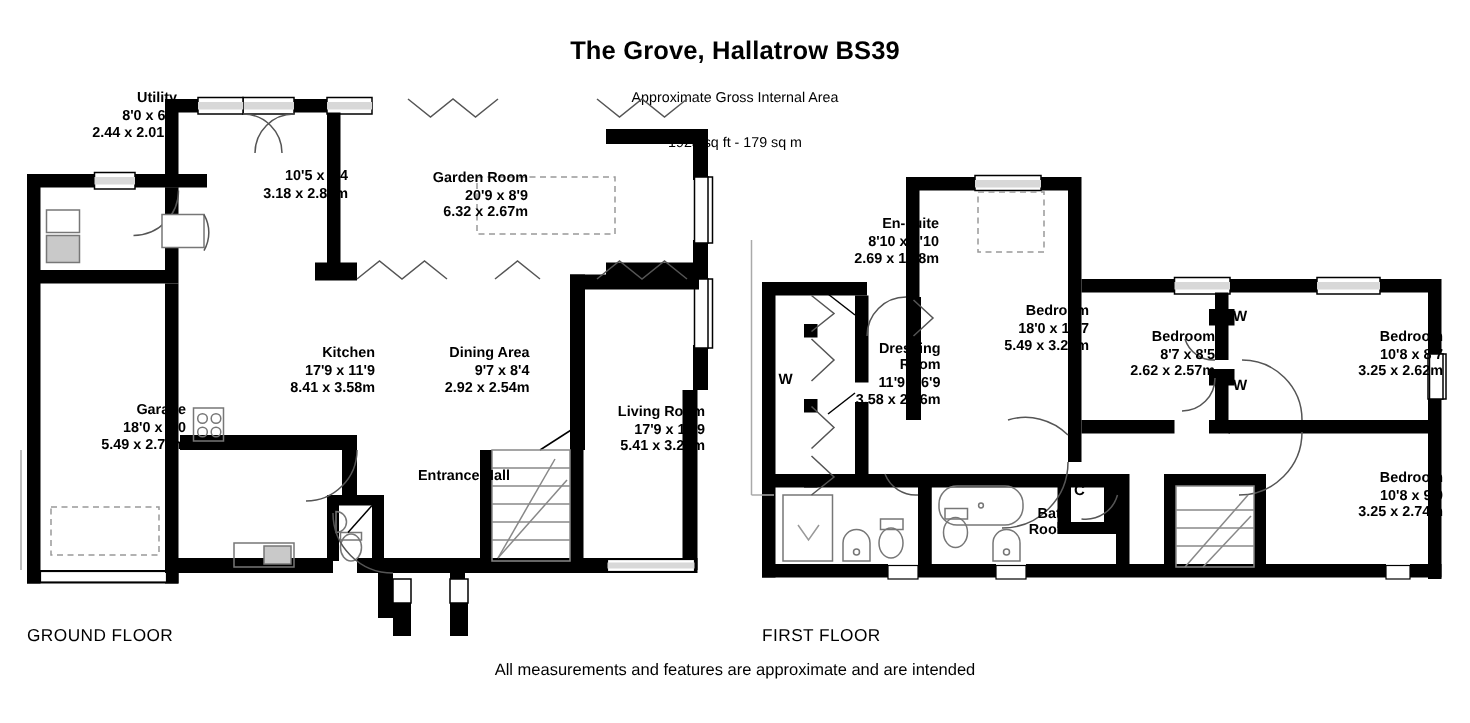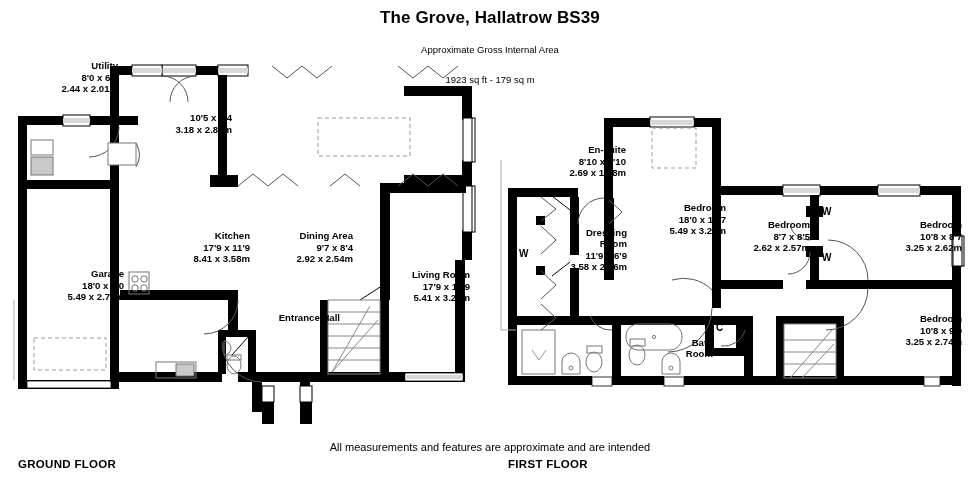--- a/index.html
+++ b/index.html
@@ -1,23 +1,23 @@
 <!DOCTYPE html>
 <html><head>
 <meta charset="utf-8">
 <style>
   html,body{margin:0;padding:0;background:#ffffff;}
   body{width:980px;height:482px;position:relative;overflow:hidden;
        font-family:"Liberation Sans",sans-serif;color:#000;}
   .plan{position:absolute;left:0;top:0;width:980px;height:482px;}
   .hdr{position:absolute;left:0;top:0;width:980px;text-align:center;}
-  .title{font-size:17px;font-weight:bold;letter-spacing:.1px;margin-top:8px;}
+  .title{font-size:17px;font-weight:bold;letter-spacing:.1px;margin-top:24px;}
   .sub1{font-size:9.5px;margin-top:16px;}
   .sub2{font-size:9.5px;font-weight:normal;margin-top:19px;}
-  .floorlbl{position:absolute;font-size:11.5px;font-weight:bold;letter-spacing:.3px;margin-top:40px;}
+  .floorlbl{position:absolute;font-size:11.5px;font-weight:normal;letter-spacing:.3px;}
   .foot{position:absolute;width:980px;text-align:center;font-size:11px;}
   .rm{position:absolute;text-align:right;line-height:1.22;}
   .rm .n{font-size:9.6px;font-weight:bold;white-space:nowrap;}
   .rm .d{font-size:9.6px;font-weight:bold;white-space:nowrap;}
   .wl{position:absolute;font-size:10px;font-weight:bold;}
   svg{position:absolute;left:0;top:0;}
 </style>
 </head>
 <body>
 
@@ -293,20 +293,25 @@
     <div class="n">Utility</div>
     <div class="d">8'0 x 6'7</div>
     <div class="d">2.44 x 2.01m</div>
   </div>
 
   <div class="rm" style="left:122px;top:112px;width:110px;">
     <div class="d">10'5 x 9'4</div>
     <div class="d">3.18 x 2.84m</div>
   </div>
 
+  <div class="rm" style="left:232px;top:113px;width:120px;">
+    <div class="n">Garden Room</div>
+    <div class="d">20'9 x 8'9</div>
+    <div class="d">6.32 x 2.67m</div>
+  </div>
 
   <div class="rm" style="left:140px;top:230px;width:110px;">
     <div class="n">Kitchen</div>
     <div class="d">17'9 x 11'9</div>
     <div class="d">8.41 x 3.58m</div>
   </div>
 
   <div class="rm" style="left:243px;top:230px;width:110px;">
     <div class="n">Dining Area</div>
     <div class="d">9'7 x 8'4</div>

